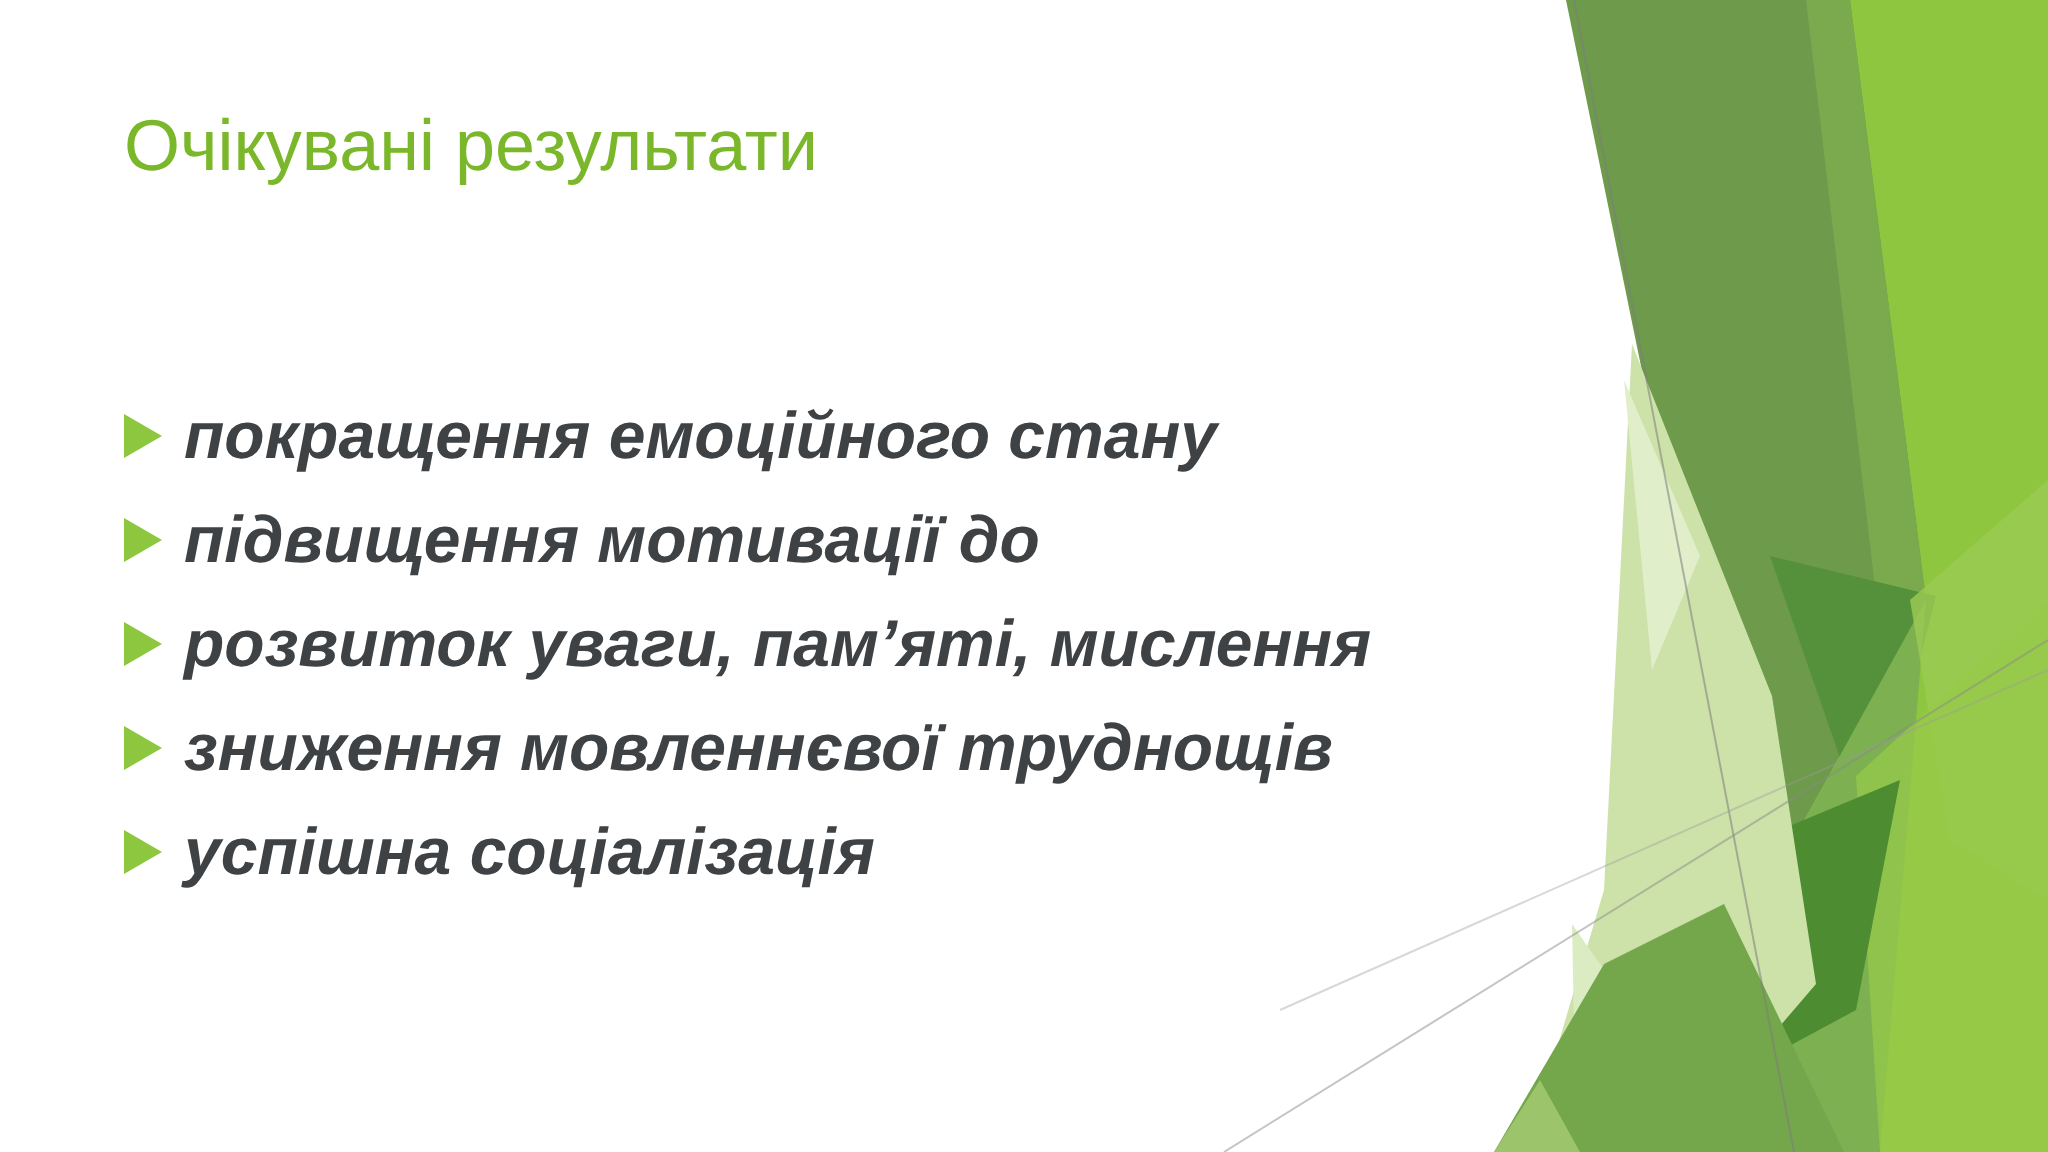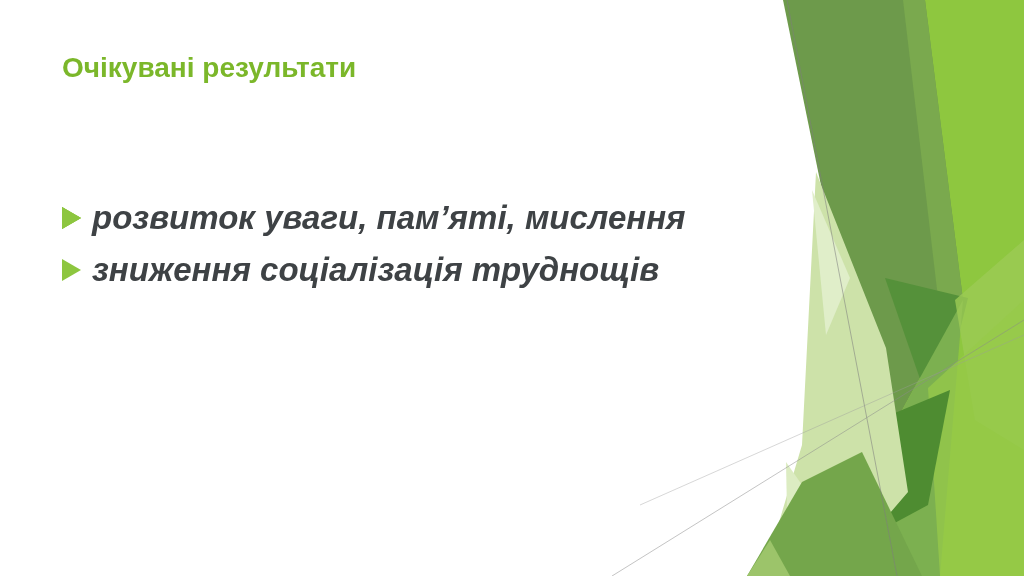--- a/index.html
+++ b/index.html
@@ -6,21 +6,21 @@
   .slide{
     position:relative;
     width:1024px;height:576px;
     background:var(--background,#ffffff);
     overflow:hidden;
     font-family:"Liberation Sans",sans-serif;
   }
   .deco{position:absolute;top:0;left:0;width:100%;height:100%;display:block;}
   .title{
     position:absolute;left:62px;top:52px;margin:0;
-    font-size:28px;font-weight:700;line-height:1.15;
+    font-size:36px;font-weight:400;line-height:1.15;
     color:var(--title,#7bb72a);
     white-space:nowrap;
   }
   .bullets{
     position:absolute;left:62px;top:192px;margin:0;padding:0;
     list-style:none;width:740px;
   }
   .bullets li{
     position:relative;padding-left:30px;
     font-style:italic;font-weight:700;
@@ -68,27 +68,33 @@
     <line x1="787" y1="0" x2="897" y2="576" stroke="#7d7d7d" stroke-opacity="0.55" stroke-width="1"></line>
     <line x1="1024" y1="320" x2="612" y2="576" stroke="#8a8a8a" stroke-opacity="0.5" stroke-width="1"></line>
     <line x1="640" y1="505" x2="1024" y2="335" stroke="#9a9a9a" stroke-opacity="0.4" stroke-width="1"></line>
   </svg>
 
   <h1 class="title">Очікувані результати</h1>
 
   <ul class="bullets">
     <li>
       <span class="tri"></span>
+      <span class="line">покращення емоційного стану</span>
     </li>
     <li>
       <span class="tri"></span>
+      <span class="line">підвищення мотивації до</span>
     </li>
     <li>
       <span class="tri"></span>
       <span class="line">розвиток уваги, пам’яті, мислення</span>
     </li>
     <li>
       <span class="tri"></span>
-      <span class="line">зниження соціалізація труднощів</span>
+      <span class="line">зниження мовленнєвої труднощів</span>
+    </li>
+    <li>
+      <span class="tri"></span>
+      <span class="line">успішна соціалізація</span>
     </li>
   </ul>
 
 </div>
 
 </body></html>

